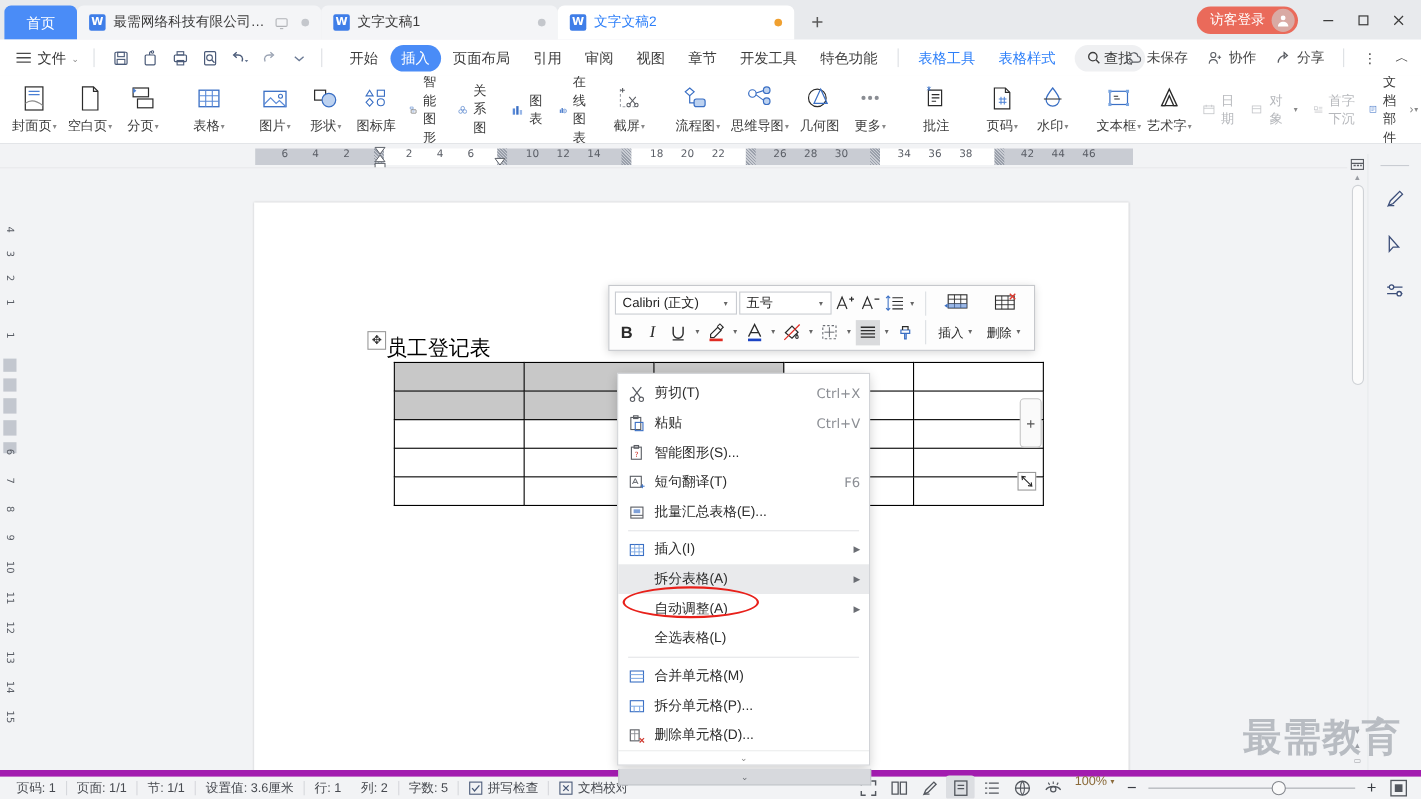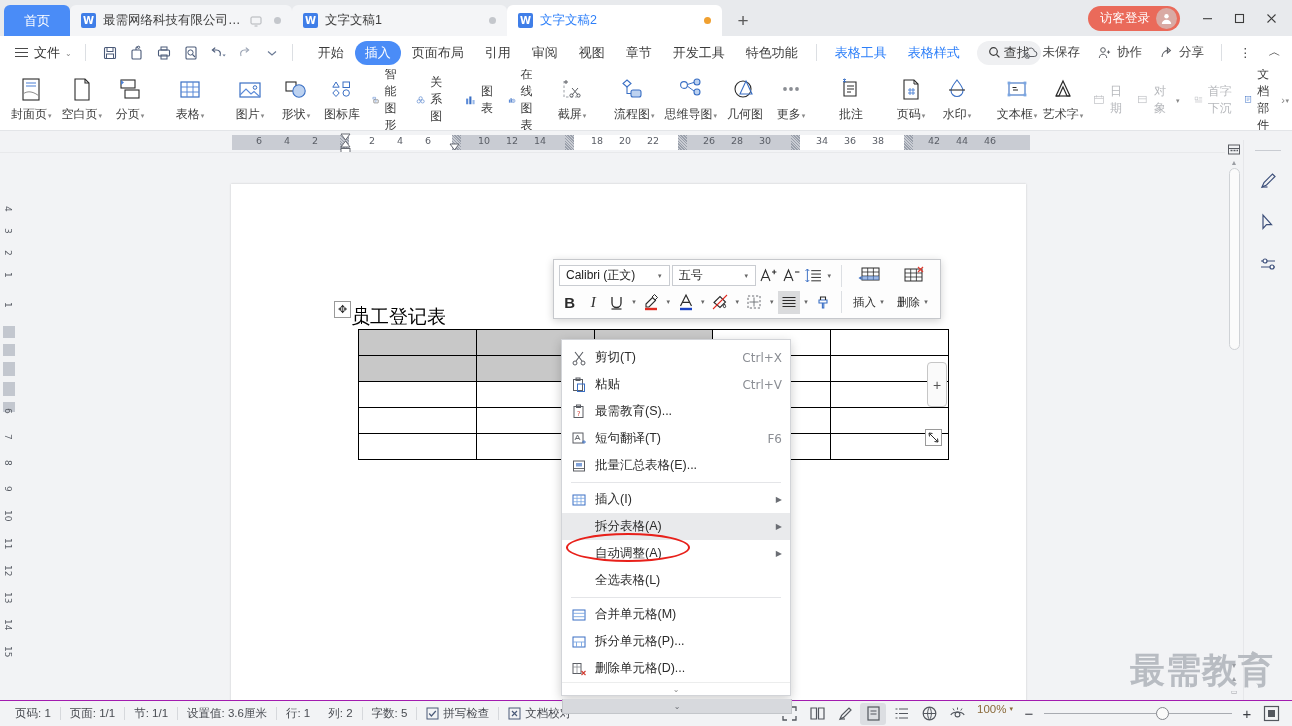--- a/index.html
+++ b/index.html
@@ -259,21 +259,21 @@
   
   .watermark {
     position: absolute; right: 18px; bottom: 32px; font-size: 35px;
     font-weight: bold; color: #b8bcc2; letter-spacing: 1px;
     font-family: "DejaVu Sans", sans-serif; z-index: 5;
   }
 
   
   .statusbar {
     position: absolute; left: 0; bottom: 0; width: 1292px; height: 26px;
-    background: #f2f3f5; border-top: 1px solid #a21caf;
+    background: #f2f3f5; border-top: 6px solid #a21caf;
     display: flex; align-items: center; font-size: 11.5px; color: #474a50;
     padding-left: 6px; gap: 0;
   }
   .sb-item { padding: 0 9px; white-space: nowrap; display: flex; align-items: center; gap: 4px; }
   .sb-sep { width: 1px; height: 13px; background: #d6d8dc; }
   .sb-right {
     position: absolute; right: 8px; display: flex; align-items: flex-start; gap: 2px;
   }
   .sb-vbtn { width: 26px; height: 22px; display: flex; align-items: center; justify-content: center; color: #53575e; }
   .sb-vbtn.on { background: #dcdee2; border-radius: 3px; }
@@ -1078,21 +1078,21 @@
     </div>
 
     <div class="ctxitem">
       <span class="ctxicon">
         <svg width="16" height="16" viewBox="0 0 16 16">
             <rect x="3" y="2.5" width="9" height="11" fill="none" stroke="#5a5d63" stroke-width="1"></rect>
             <rect x="5.5" y="1" width="4" height="2.5" fill="none" stroke="#5a5d63" stroke-width="1"></rect>
             <text x="6" y="11.5" font-size="6.5" fill="#d03a30" font-family="DejaVu Sans">?</text>
           </svg>
       </span>
-      <span class="ctxlabel">最需教育(S)...</span>
+      <span class="ctxlabel">智能图形(S)...</span>
       <span class="ctxkey"></span>
     </div>
 
     <div class="ctxitem">
       <span class="ctxicon">
         <svg width="16" height="16" viewBox="0 0 16 16">
             <rect x="2" y="2" width="10" height="10" fill="none" stroke="#5a5d63" stroke-width="1"></rect>
             <path d="M4 9l2.5-5L9 9M5 7.5h3" stroke="#5a5d63" stroke-width=".9" fill="none"></path>
             <path d="M11 11h4M13 9.2v3.6" stroke="#3a6fc4" stroke-width=".9"></path>
           </svg>

